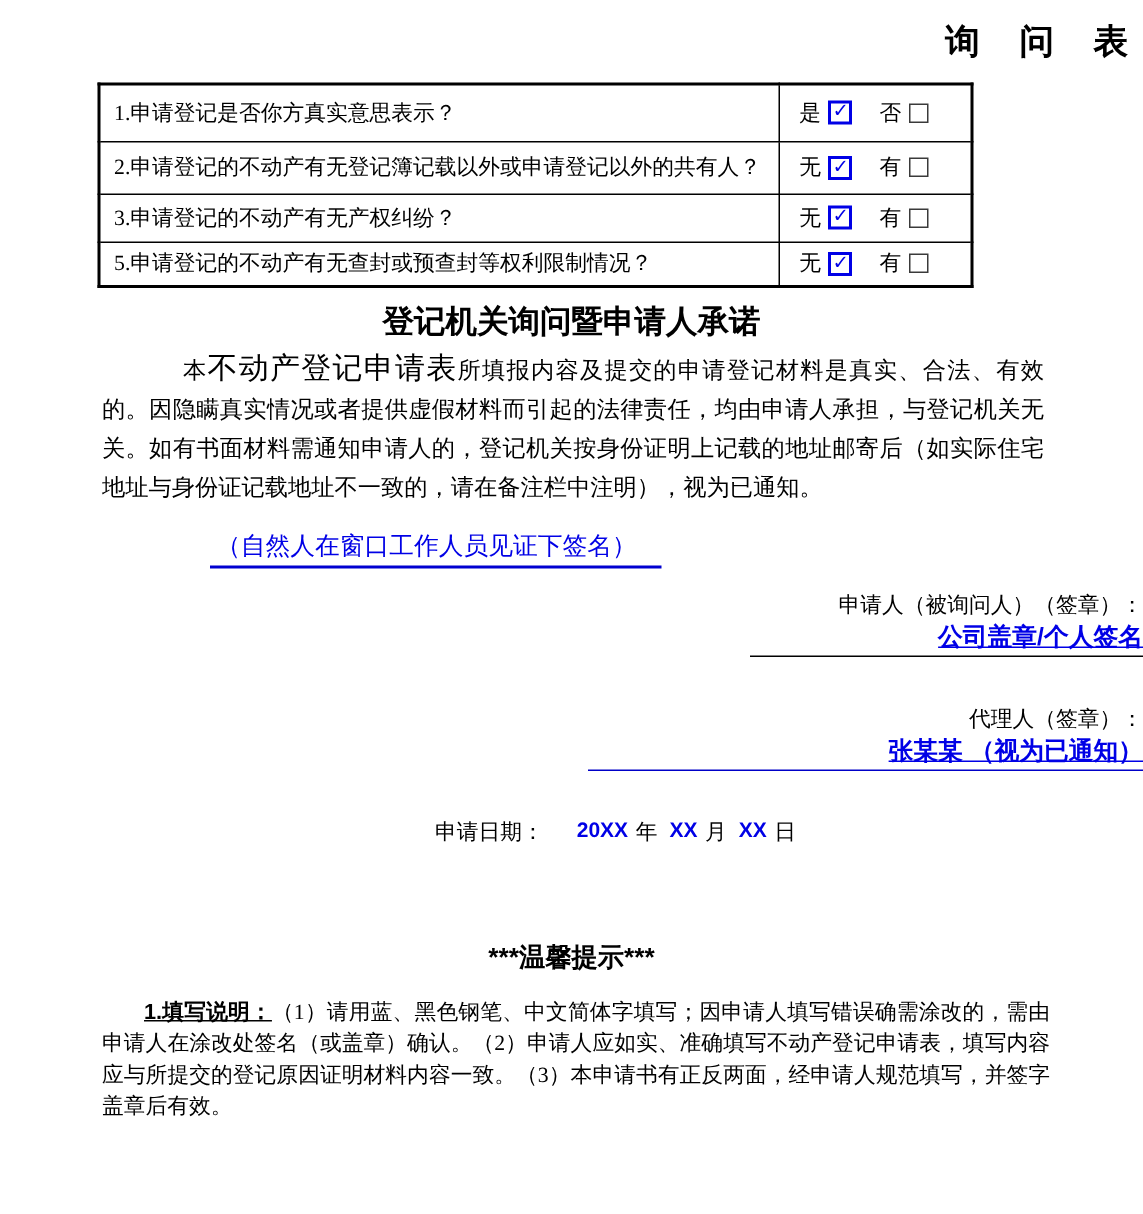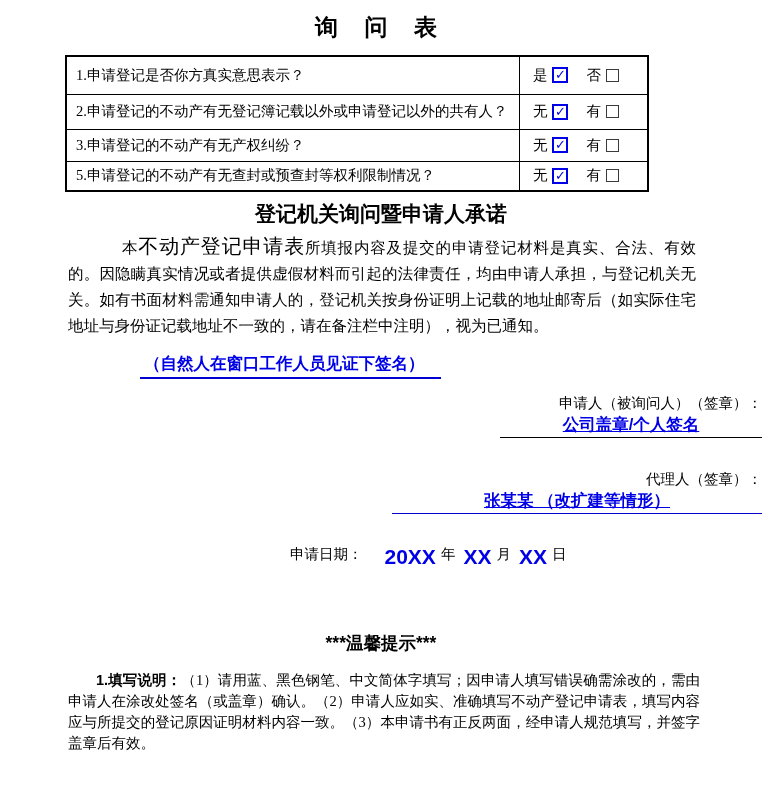--- a/index.html
+++ b/index.html
@@ -8,21 +8,21 @@
     width: 762px; height: 809px;
     font-family: "Liberation Serif", serif;
     color: #000000;
     overflow: hidden;
   }
   .page { position: relative; width: 762px; height: 809px; background: #fff; }
 
   
   .doc-title {
     padding-top: 12px;
-    text-align: center;
+    text-align: right;
     font-family: "Liberation Sans", sans-serif;
     font-weight: bold;
     font-size: 23px;
     letter-spacing: 10px;
   }
 
   
   table.q-table {
     border-collapse: collapse;
     margin: 12px 0 0 65px;
@@ -79,38 +79,38 @@
     text-align: justify;
     text-indent: 54px;
   }
   .commit-para .big { font-size: 20px; }
   .witness-note {
     margin: 14px 0 0 140px;
   }
   .witness-note span {
     display: inline-block;
     color: #0000e6;
-    font-weight: bold;
+    font-weight: normal;
     font-size: 16.5px;
     font-family: "Liberation Sans", sans-serif;
     border-bottom: 2px solid #0000d0;
     padding: 0 16px 2px 4px;
   }
 
   .sig-row {
     display: flex;
     align-items: flex-end;
     margin-left: 103px;
     font-size: 14.5px;
     flex-direction: column;
   }
   .sig-row .sig-label { white-space: nowrap; padding-bottom: 1px; }
   .sig-line {
     border-bottom: 1.5px solid #000;
-    text-align: center;
+    text-align: right;
     padding-bottom: 1px;
   }
   .sig-line.applicant-line { width: 262px; margin-left: 4px; }
   .sig-line.agent-line { width: 370px; margin-left: 72px; border-bottom-color: #0000c8; }
   .sig-value {
     color: #0000e6;
     font-weight: bold;
     font-size: 16.5px;
     font-family: "Liberation Sans", sans-serif;
     text-decoration: underline;
@@ -121,21 +121,21 @@
   .date-row {
     margin: 31px 0 0 290px;
     font-size: 14.5px;
     display: flex;
     align-items: flex-start;
   }
   .date-row .d-val {
     color: #0000e6;
     font-weight: bold;
     font-family: "Liberation Sans", sans-serif;
-    font-size: 21px;
+    font-size: 14px;
     margin: 0 5px;
   }
   .date-row .d-val.first { margin-left: 22px; }
   .date-row .d-unit { margin-right: 3px; }
 
   
   .tips-heading {
     margin-top: 62px;
     text-align: center;
     font-family: "Liberation Sans", sans-serif;
@@ -146,20 +146,21 @@
     width: 632px;
     margin: 15px 0 0 68px;
     font-size: 14.5px;
     line-height: 21px;
     text-align: justify;
     text-indent: 28px;
   }
   .tips-para .tips-label {
     font-weight: bold;
     font-family: "Liberation Sans", sans-serif;
+    text-decoration: underline;
   }
 </style>
 </head>
 <body>
 
 <div class="page">
 
   <div class="doc-title">询 问 表</div>
 
   <table class="q-table">
@@ -226,21 +227,21 @@
   <div class="sig-row row-applicant">
     <span class="sig-label">申请人（被询问人）（签章）：</span>
     <span class="sig-line applicant-line">
       <span class="sig-value">公司盖章/个人签名</span>
     </span>
   </div>
 
   <div class="sig-row row-agent">
     <span class="sig-label">代理人（签章）：</span>
     <span class="sig-line agent-line">
-      <span class="sig-value">张某某 （改扩建等情形）</span>
+      <span class="sig-value">张某某 （视为已通知）</span>
     </span>
   </div>
 
   <div class="date-row">
     <span>申请日期：</span>
     <span class="d-val first">20XX</span>
     <span class="d-unit">年</span>
     <span class="d-val">XX</span>
     <span class="d-unit">月</span>
     <span class="d-val">XX</span>

